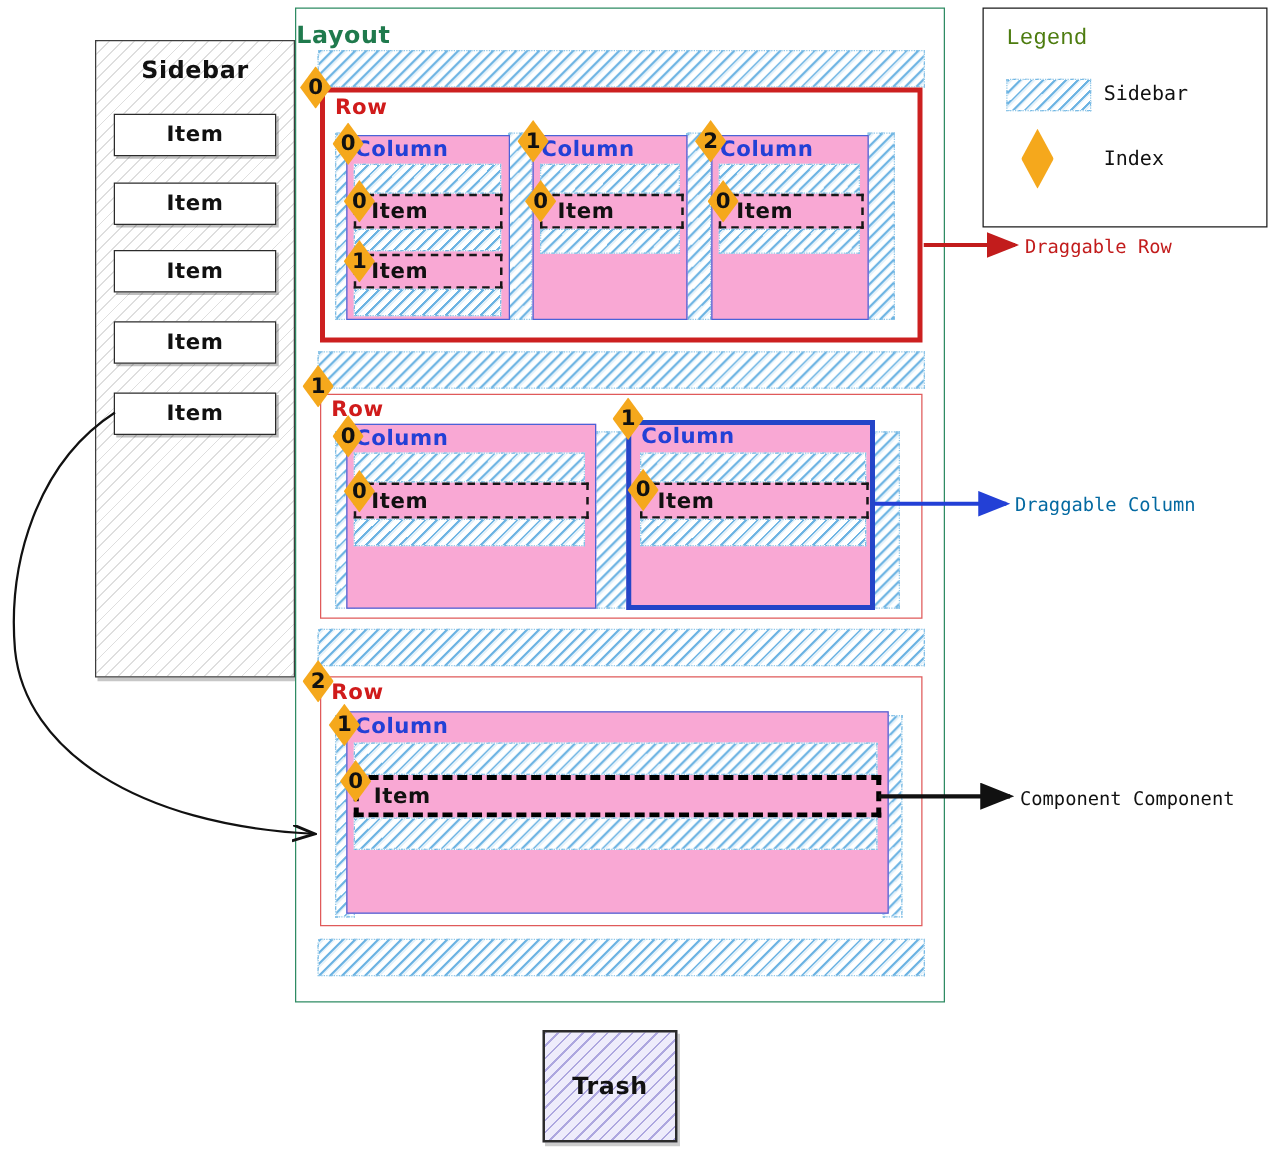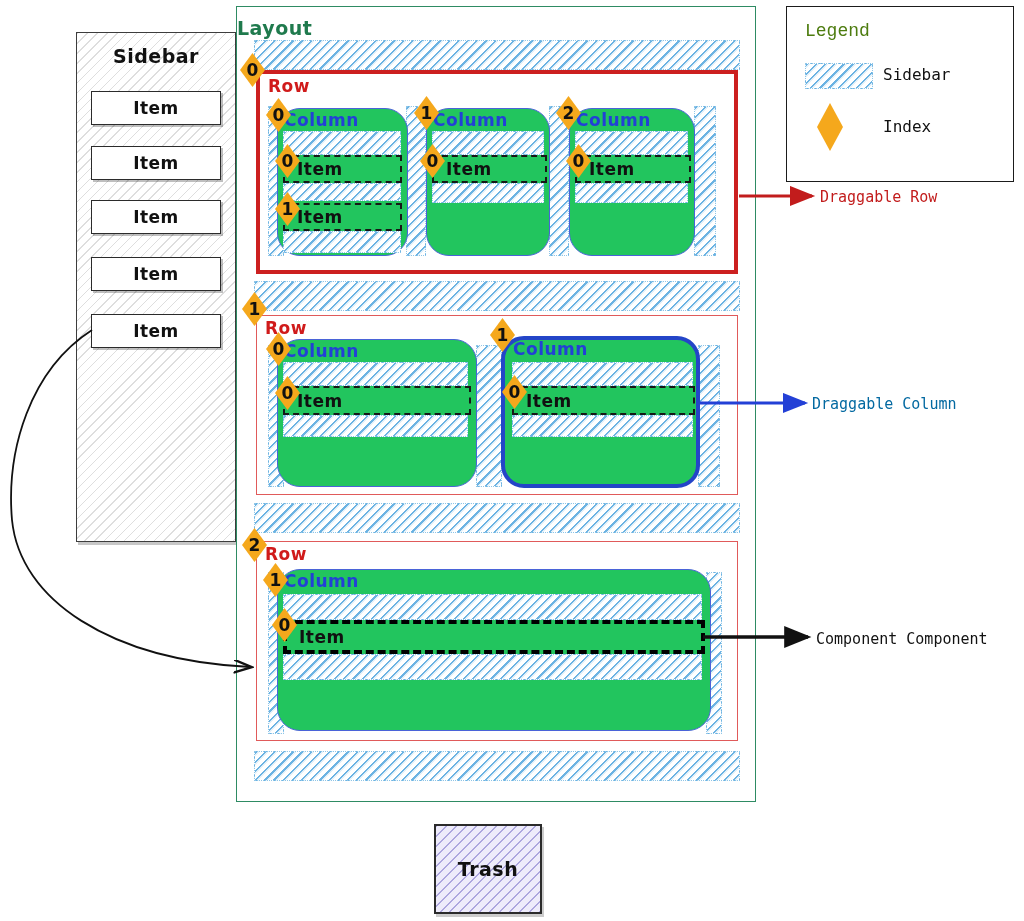--- a/index.html
+++ b/index.html
@@ -48,21 +48,21 @@
                 font-size:19px;color:#1f7a4d;}
 
   .dz-row{position:absolute;left:254px;width:486px;height:30px;}
 
   .row-box{position:absolute;left:256px;width:482px;box-sizing:border-box;
            background:#fff;}
   .row-box.thin{border:1.2px solid #e05a5a;}
   .row-box.thick{border:4px solid #cc2020;}
   .row-label{position:absolute;left:8px;top:2px;font-size:17px;color:#d01b1b;}
 
-  .col-box{position:absolute;box-sizing:border-box;background:#22c55e;border-radius:23px;}
+  .col-box{position:absolute;box-sizing:border-box;background:#f9a8d4;}
   .col-box.thin{border:1.2px solid #4a63d8;}
   .col-box.thick{border:4px solid #2445c8;}
   .col-label{position:absolute;left:6px;top:1px;font-size:17px;color:#2340d6;}
 
   .dz-col-side{position:absolute;}
   .dz-item{position:absolute;}
 
   .item-box{position:absolute;box-sizing:border-box;background:transparent;
             display:flex;align-items:center;padding-left:12px;
             font-size:17px;color:#111;}

